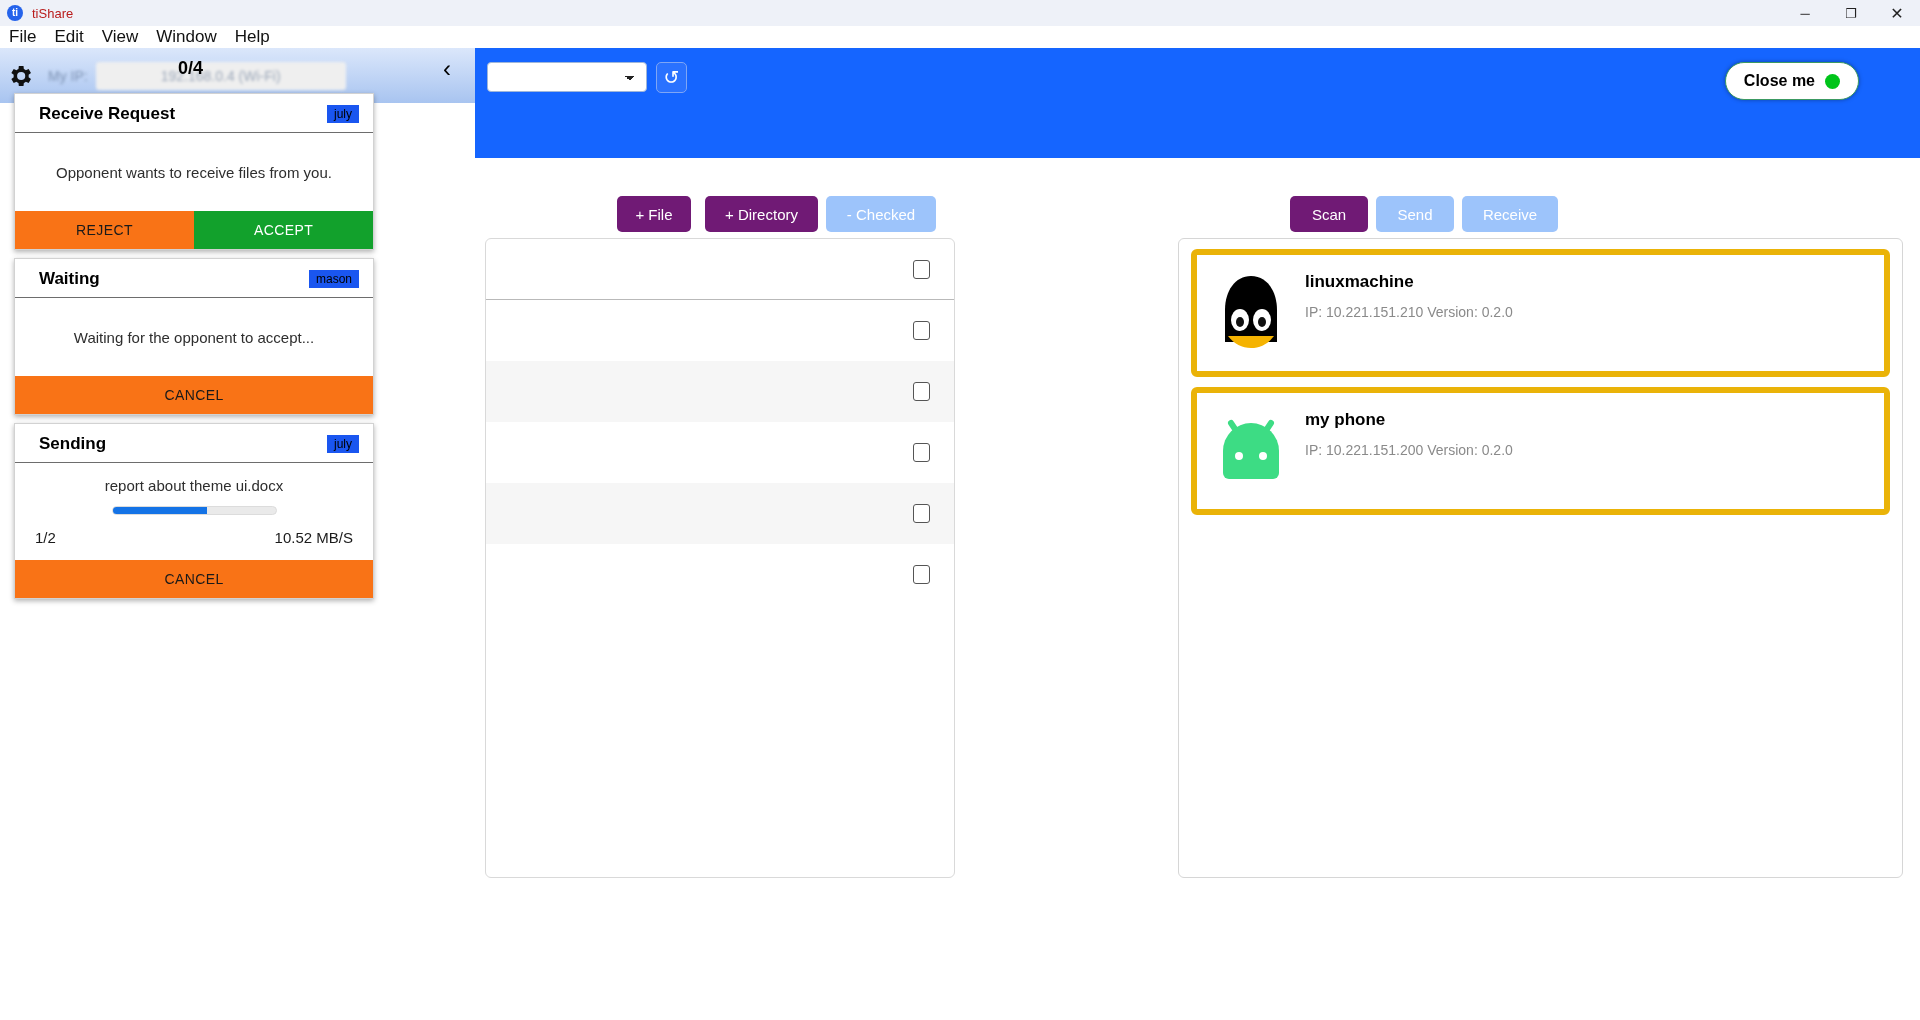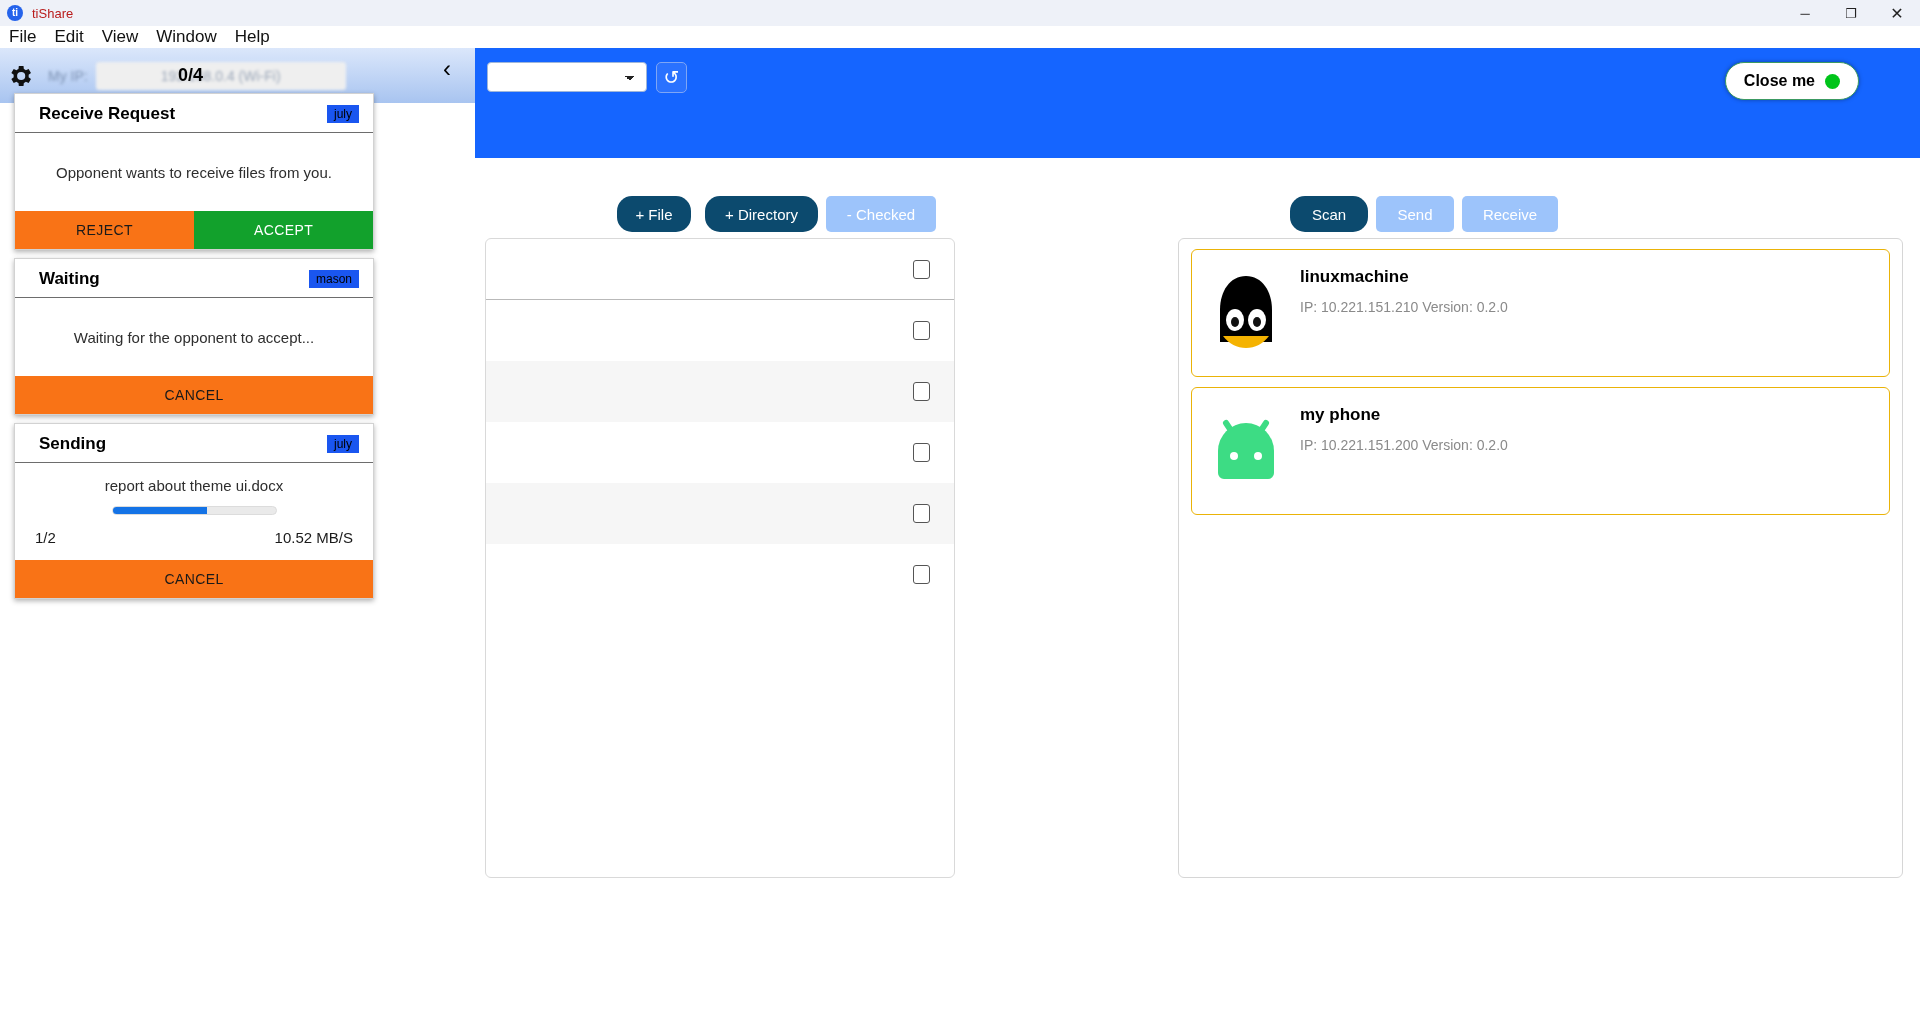--- a/index.html
+++ b/index.html
@@ -52,21 +52,21 @@
     display: flex; align-items: center;
   }
   #gear-icon { margin-left: 6px; width: 28px; height: 28px; }
   #ip-label { font-size: 14px; color: #7e93b4; margin-left: 14px; filter: blur(1.6px); }
   #ip-value {
     margin-left: 8px; width: 250px; height: 28px; background:#efefef;
     border-radius: 3px; display:flex; align-items:center; justify-content:center;
     font-size: 14px; color:#9aa6b8; filter: blur(1.8px);
   }
   #counter-badge {
-    position: absolute; left: 178px; top: 17px;
+    position: absolute; left: 178px; top: 10px;
     font-size: 18px; font-weight: bold; color: #000; z-index: 40;
   }
   #collapse-chevron {
     position:absolute; left: 443px; top: 9px; z-index: 41;
     font-size: 24px; color: #000; line-height: 1;
   }
 
   
   #blue-header {
     position: absolute; left: 475px; top: 0; width: 1445px; height: 110px;
@@ -107,21 +107,21 @@
   #toolbar-row {
     position: absolute; left: 475px; top: 110px; width: 1445px; height: 78px;
     background:#fff;
   }
   .btn {
     position: absolute; top: 38px; height: 36px;
     border: none; border-radius: 5px;
     font-size: 15px; color: #fff; cursor: pointer;
     display: flex; align-items: center; justify-content: center;
   }
-  .btn.primary  { background: #0c4a6e; border-radius: 15px; }
+  .btn.primary  { background: #701a75; }
   .btn.muted    { background: #9dc4fb; }
 
   #btn-file      { left: 142px;  width: 74px; }
   #btn-directory { left: 230px;  width: 113px; }
   #btn-checked   { left: 351px;  width: 110px; }
   #btn-scan      { left: 815px;  width: 78px; }
   #btn-send      { left: 901px;  width: 78px; }
   #btn-receive   { left: 987px;  width: 96px; }
 
   
@@ -148,21 +148,21 @@
     width: 725px; height: 640px;
     background:#fff; border: 1px solid #d6d6d6; border-radius: 6px;
   }
   #devices-title {
     font-size: 17px; font-weight: bold; color: #000;
     padding: 12px 0 10px 18px;
     border-bottom: 1px solid #dedede;
   }
   .device-card {
     margin: 10px 12px 0 12px; height: 128px;
-    border: 1px solid #eab308; border-radius: 6px;
+    border: 6px solid #eab308; border-radius: 6px;
     display: flex; align-items: flex-start;
   }
   .device-icon {
     width: 108px; height: 100%;
     display: flex; align-items: center; justify-content: center;
   }
   .device-text { padding-top: 17px; }
   .device-name { font-size: 17px; font-weight: bold; color: #000; }
   .device-meta { font-size: 14px; color: #8a8a8a; margin-top: 12px; }
 

